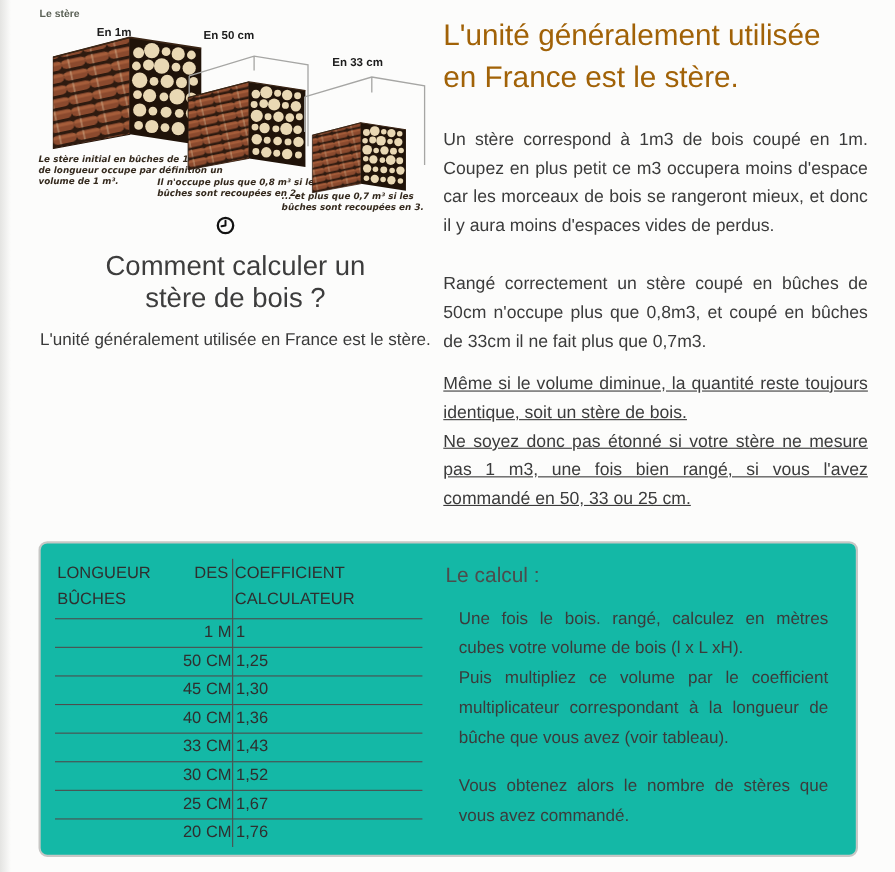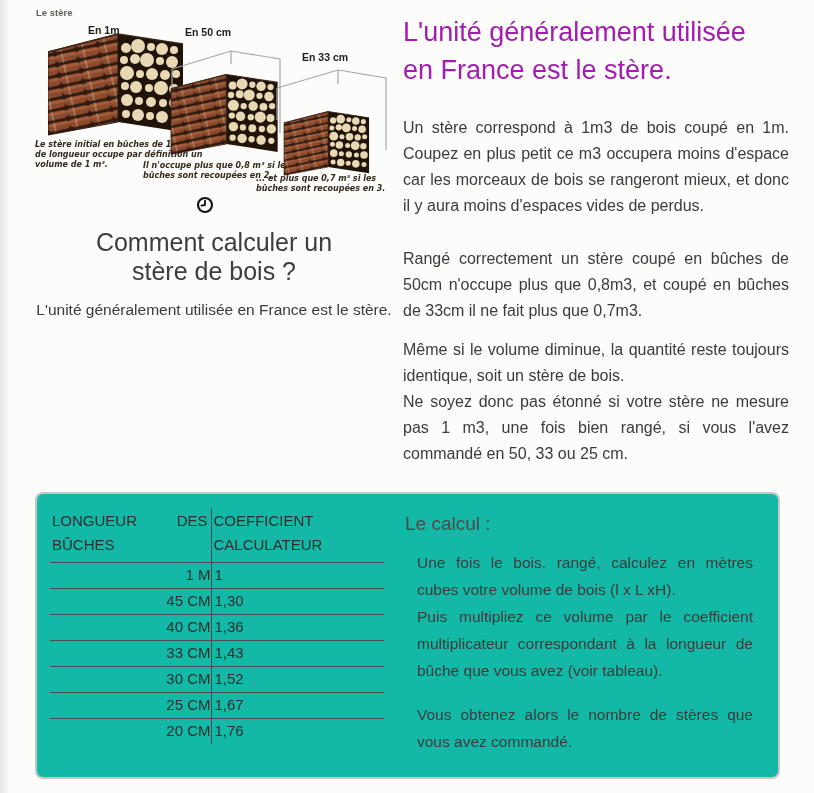--- a/index.html
+++ b/index.html
@@ -31,25 +31,25 @@
   .cap3{left:221px;top:174px;width:150px;}
   .clock{position:absolute;left:161px;top:196px;}
 
   .lheading{margin:6px 0 0;text-align:center;font-size:25px;line-height:29px;
     font-weight:400;color:#3d3d3d;}
   .lsub{margin:12px 0 0 -7px;width:372px;text-align:center;
     font-size:15.5px;line-height:23px;color:#3a3a3a;}
 
   
   .col-right{position:absolute;left:403px;top:0;width:386px;}
-  .rheading{margin:13px 0 0;font-size:27px;line-height:38px;font-weight:400;color:#a21caf;}
+  .rheading{margin:13px 0 0;font-size:27px;line-height:38px;font-weight:400;color:#a16207;}
   .col-right p{margin:0;font-size:16px;line-height:26px;text-align:justify;color:#3b3b3b;}
   .p1{margin-top:26px !important;}
   .p2{margin-top:27px !important;}
-  .p3{margin-top:13px !important;}
+  .p3{margin-top:13px !important;text-decoration:underline;}
   .jline{text-align:justify;}
 
   
   .box{position:absolute;left:35px;top:492px;width:741px;height:283px;
     border:2px solid #c7c7c5;border-radius:8px;background:#14b8a6;}
   .tablewrap{position:absolute;left:13px;top:14px;width:334px;}
   table{border-collapse:collapse;width:100%;font-size:15px;color:#2f2f2f;
     font-family:"Liberation Sans",sans-serif;}
   th,td{font-weight:400;text-align:left;vertical-align:top;}
   col.c1{width:161px;} col.c2{width:173px;}
@@ -190,20 +190,24 @@
             <span style="display:block">CALCULATEUR</span>
           </th>
         </tr>
       </thead>
       <tbody>
         <tr>
             <td>1 M</td>
             <td>1</td>
           </tr>
         <tr>
+            <td>50 CM</td>
+            <td>1,25</td>
+          </tr>
+        <tr>
             <td>45 CM</td>
             <td>1,30</td>
           </tr>
         <tr>
             <td>40 CM</td>
             <td>1,36</td>
           </tr>
         <tr>
             <td>33 CM</td>
             <td>1,43</td>

